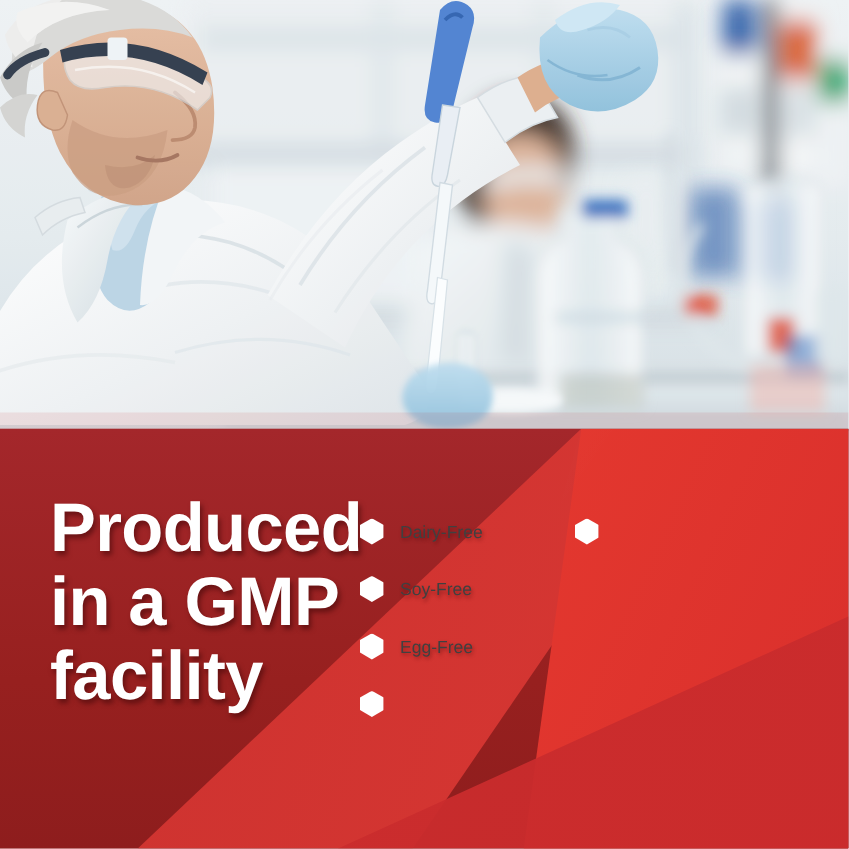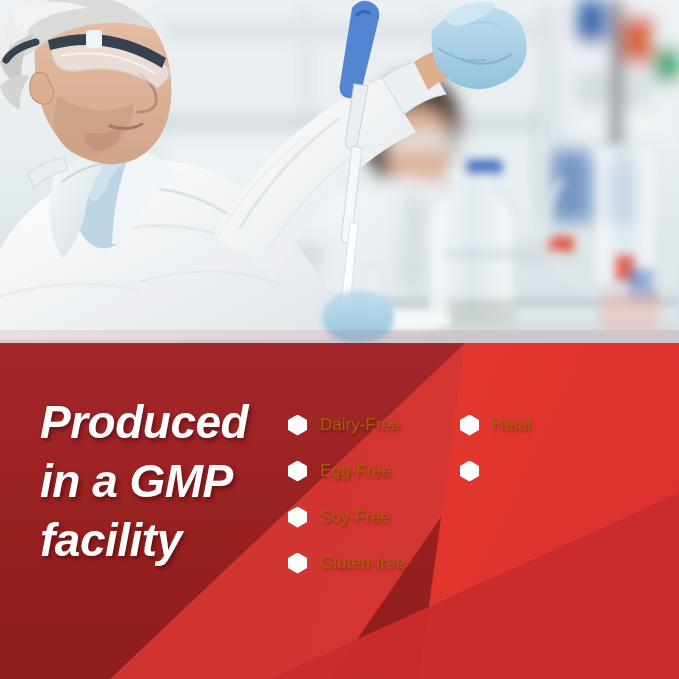--- a/index.html
+++ b/index.html
@@ -86,26 +86,25 @@
   }
 
   .headline {
     position: absolute;
     left: 40px;
     top: 393px;
     width: 245px;
     color: #ffffff;
     font-family: "Liberation Sans", sans-serif;
     font-weight: bold;
-    font-size: 46px;
+    font-size: 55px;
     line-height: 59px;
     letter-spacing: -0.5px;
     text-shadow: 2px 3px 4px rgba(60,6,8,.55);
     white-space: pre-line;
-    font-style: italic;
   }
 
   .lists {
     position: absolute;
     left: 288px;
     top: 402px;
     width: 392px;
     display: flex;
     flex-direction: row;
     gap: 0px;
@@ -123,23 +122,23 @@
   .hex {
     width: 19px;
     height: 21px;
     flex: 0 0 19px;
     background: #ffffff;
     clip-path: polygon(50% 0%, 100% 26%, 100% 74%, 50% 100%, 0% 74%, 0% 26%);
     filter: drop-shadow(1px 2px 2px rgba(70,8,10,.35));
   }
 
   .list-label {
-    color: #a16207;
+    color: #404040;
     font-family: "Liberation Sans", sans-serif;
-    font-size: 17px;
+    font-size: 14px;
     font-weight: normal;
     line-height: 20px;
     white-space: nowrap;
     text-shadow: 1px 2px 3px rgba(70,8,10,.45);
   }
 </style>
 </head>
 <body>
 
 <div class="canvas">
@@ -358,43 +357,38 @@
 
       <div class="list-col">
 
         <div class="list-item">
           <span class="hex"></span>
           <span class="list-label">Dairy-Free</span>
         </div>
 
         <div class="list-item">
           <span class="hex"></span>
+          <span class="list-label">Soy-Free</span>
+        </div>
+
+        <div class="list-item">
+          <span class="hex"></span>
           <span class="list-label">Egg-Free</span>
         </div>
 
-        <div class="list-item">
-          <span class="hex"></span>
-          <span class="list-label">Soy-Free</span>
-        </div>
-
-
-        <div class="list-item">
-          <span class="hex"></span>
-          <span class="list-label">Gluten-free</span>
+
+        <div class="list-item">
+          <span class="hex"></span>
         </div>
 
       </div>
 
       <div class="list-col right">
 
 
-        <div class="list-item">
-          <span class="hex"></span>
-          <span class="list-label">Halal</span>
-        </div>
 
 
         <div class="list-item">
           <span class="hex"></span>
         </div>
 
       </div>
 
     </div>
   </div>

